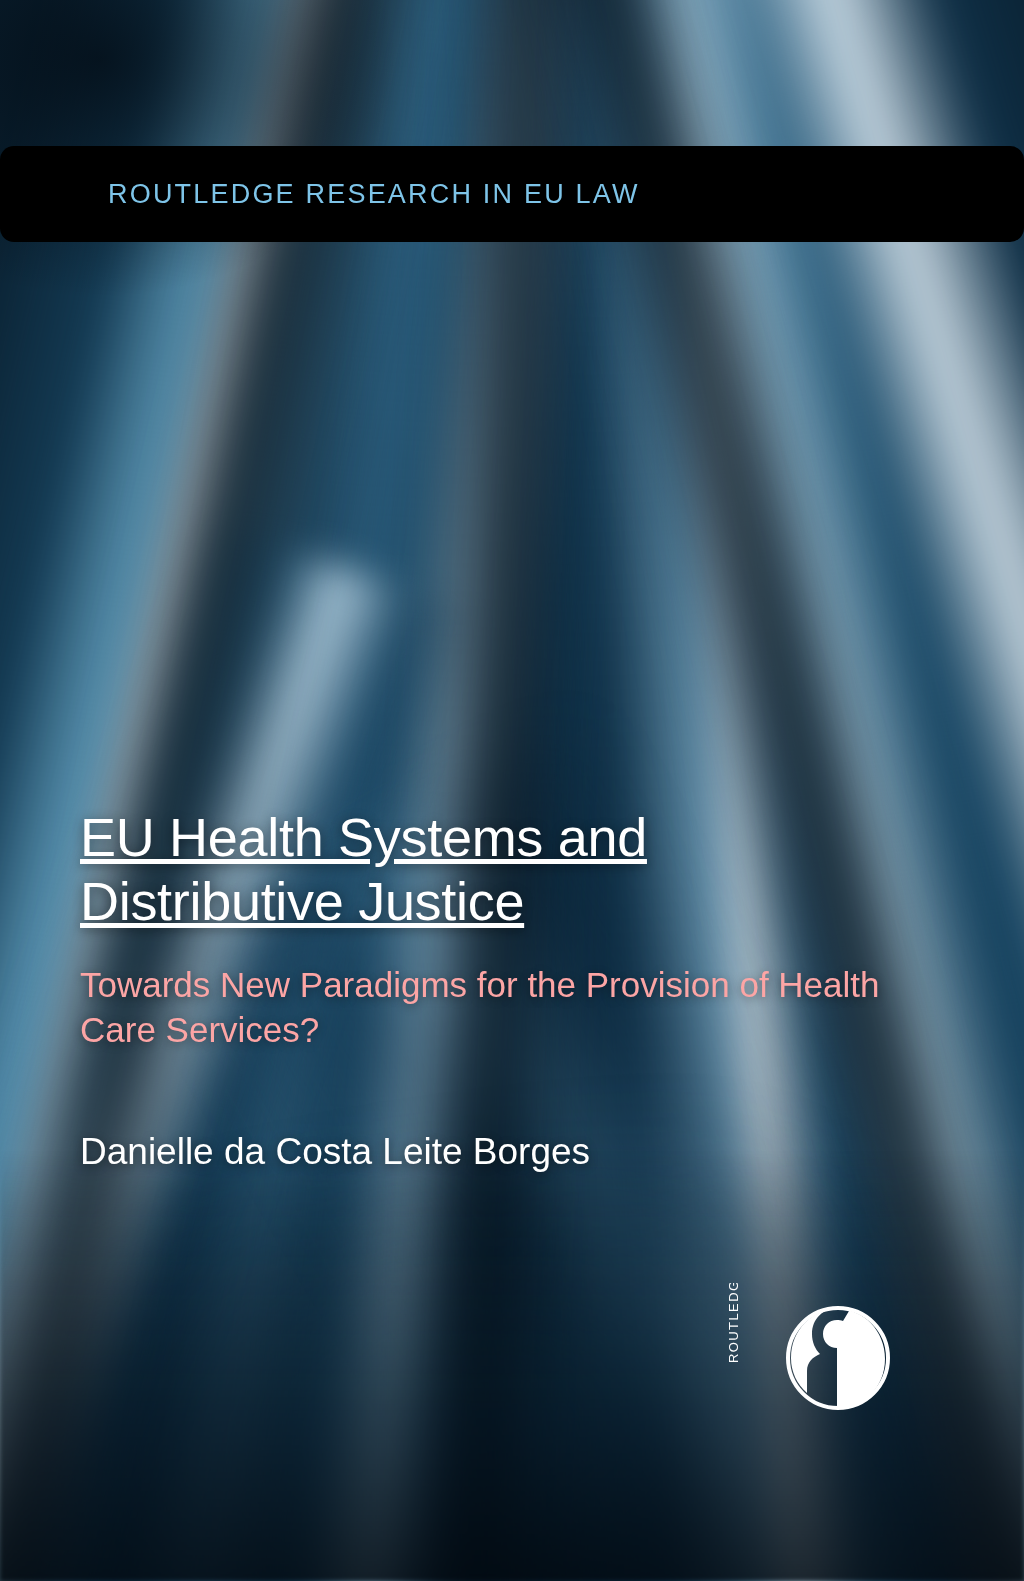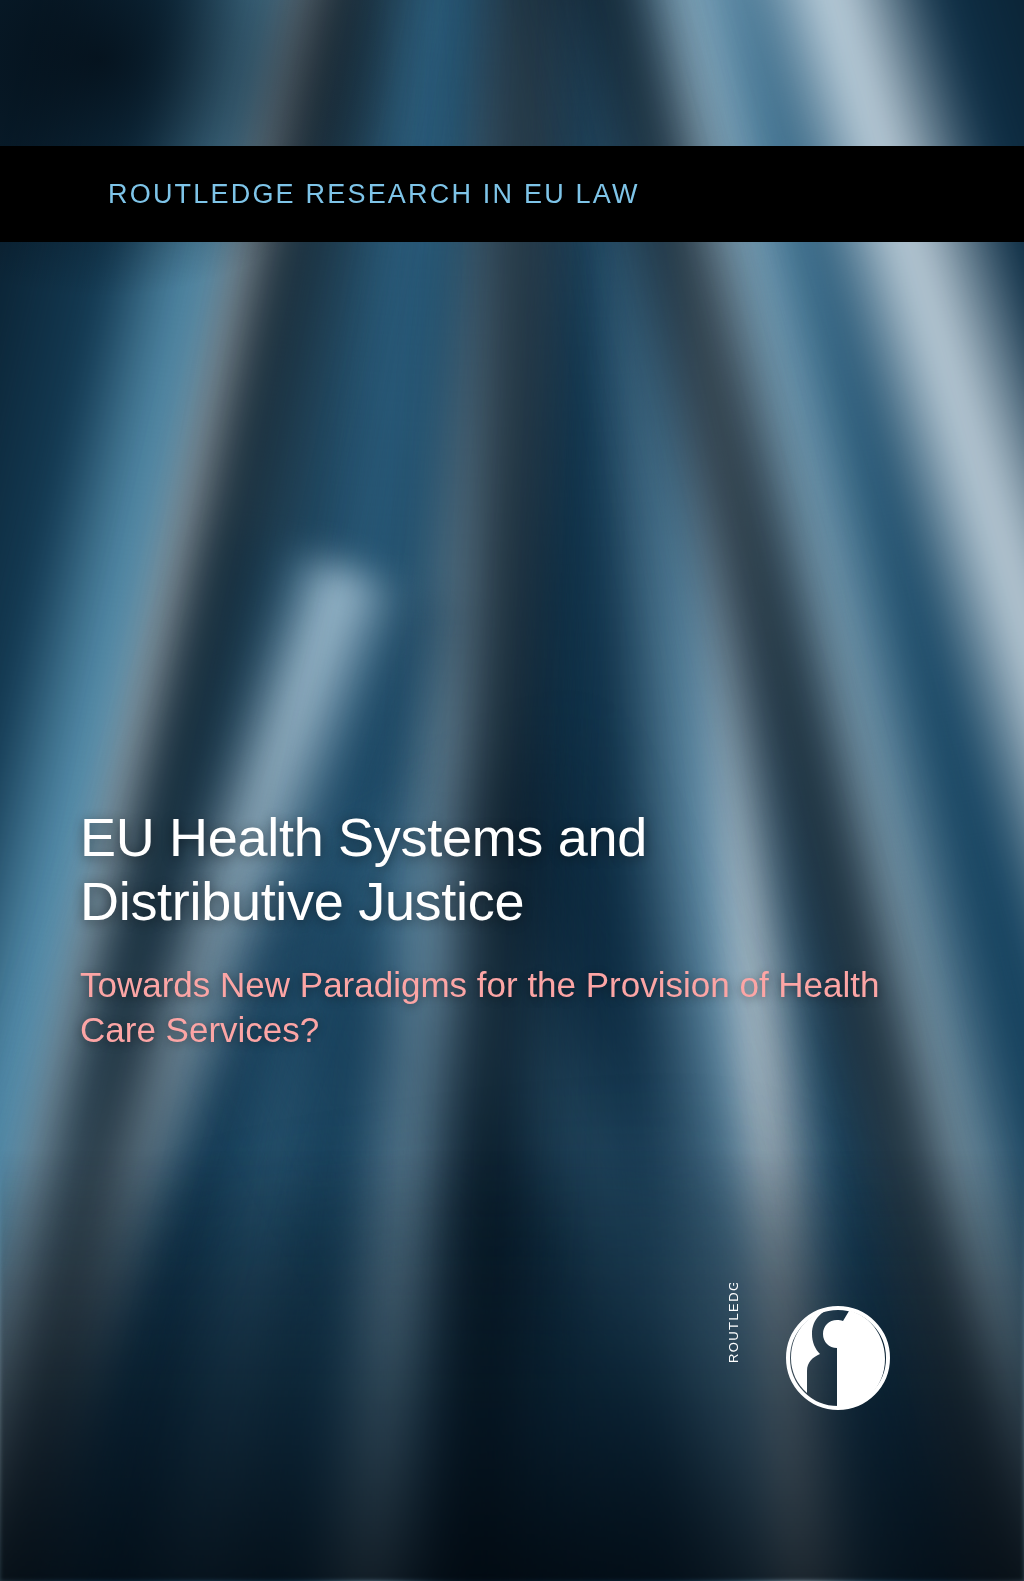--- a/index.html
+++ b/index.html
@@ -192,20 +192,21 @@
   
   .series-band {
     position: absolute;
     left: 0;
     top: 146px;
     width: 1024px;
     height: 96px;
     background: #000000;
     display: flex;
     align-items: center;
+    border-radius: 14px;
   }
   .series-text {
     margin-left: 108px;
     color: #7ec4e8;
     font-size: 27px;
     letter-spacing: 2.2px;
     font-weight: 400;
     text-transform: uppercase;
     white-space: nowrap;
   }
@@ -218,20 +219,21 @@
     width: 800px;
   }
   .book-title {
     color: #ffffff;
     font-size: 54px;
     line-height: 1.18;
     font-weight: 400;
     letter-spacing: -0.3px;
     text-shadow: 0 2px 12px rgba(0,0,0,0.45);
     margin: 0;
+    text-decoration: underline;
   }
   .book-subtitle {
     color: #fca5a5;
     font-size: 35px;
     line-height: 1.28;
     font-weight: 400;
     margin: 30px 0 0 0;
     text-shadow: 0 2px 10px rgba(0,0,0,0.4);
   }
   .book-author {
@@ -279,20 +281,21 @@
 
   <div class="series-band">
     <div class="series-text">ROUTLEDGE RESEARCH IN EU LAW</div>
   </div>
 
   <div class="title-block">
     <h1 class="book-title">EU Health Systems and Distributive Justice</h1>
     <p class="book-subtitle">Towards New Paradigms for the Provision of Health Care Services?</p>
   </div>
 
+  <p class="book-author">Danielle da Costa Leite Borges</p>
 
   <div class="logo">
     <svg viewBox="0 0 190 150">
 
       <text x="22" y="80" fill="#ffffff" font-family="Liberation Sans, sans-serif" font-size="13" letter-spacing="1.4" transform="rotate(-90 22 80)">ROUTLEDGE</text>
 
       <circle cx="122" cy="75" r="50" fill="none" stroke="#ffffff" stroke-width="4"></circle>
       <path d="M122 26
                c-26 0 -47 21 -47 49
                c0 14 6 26 16 35

